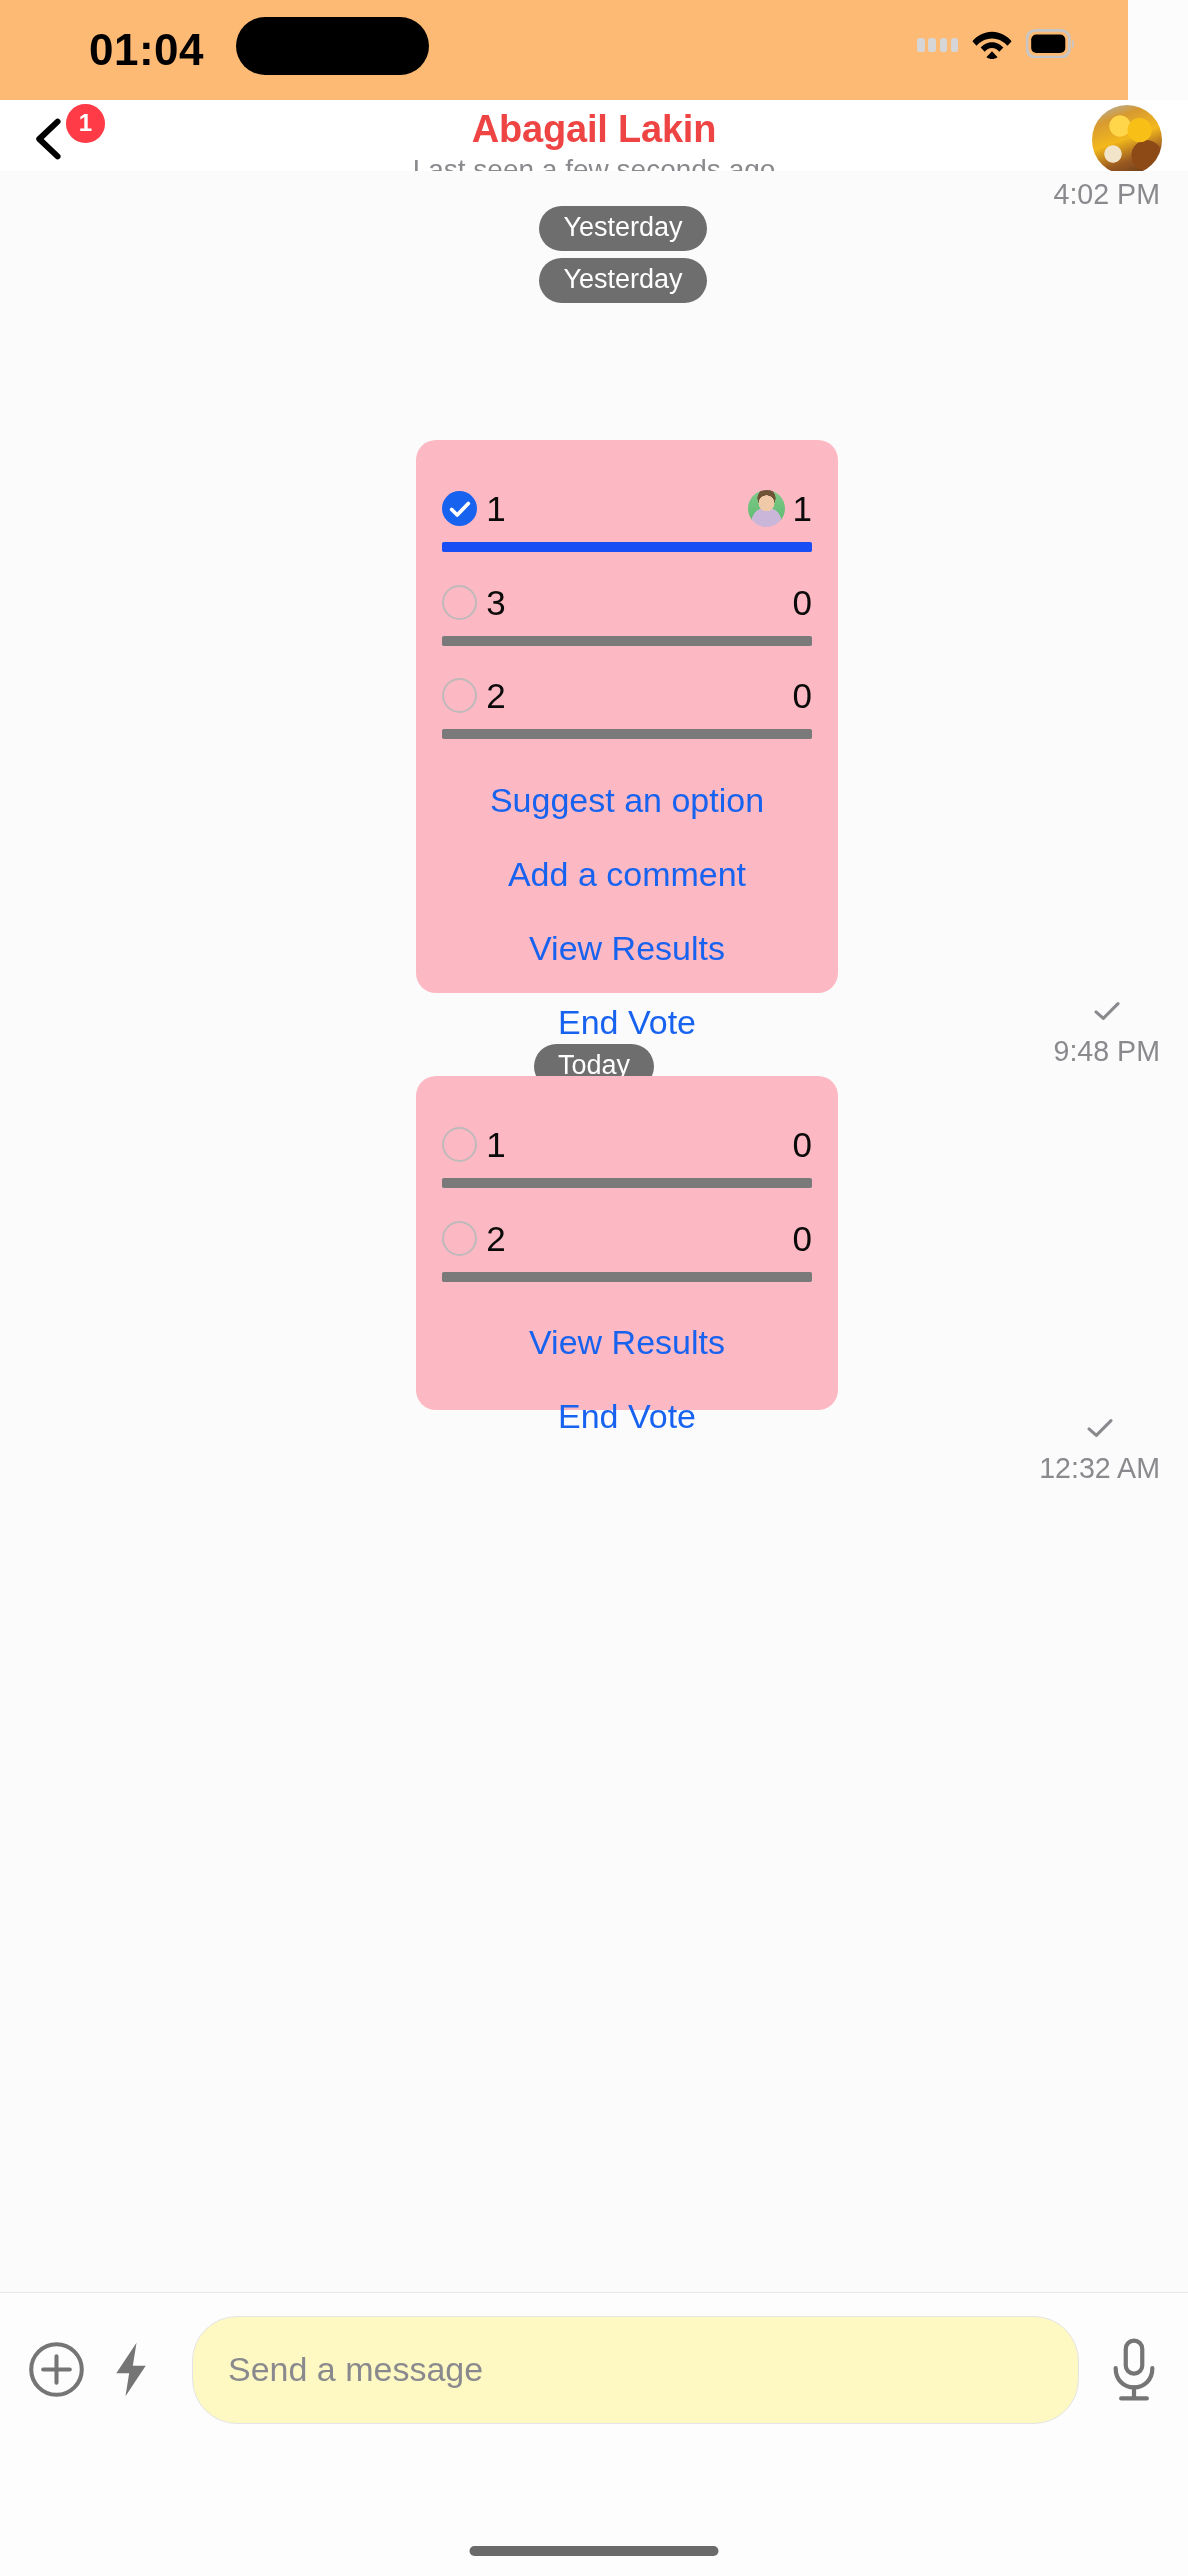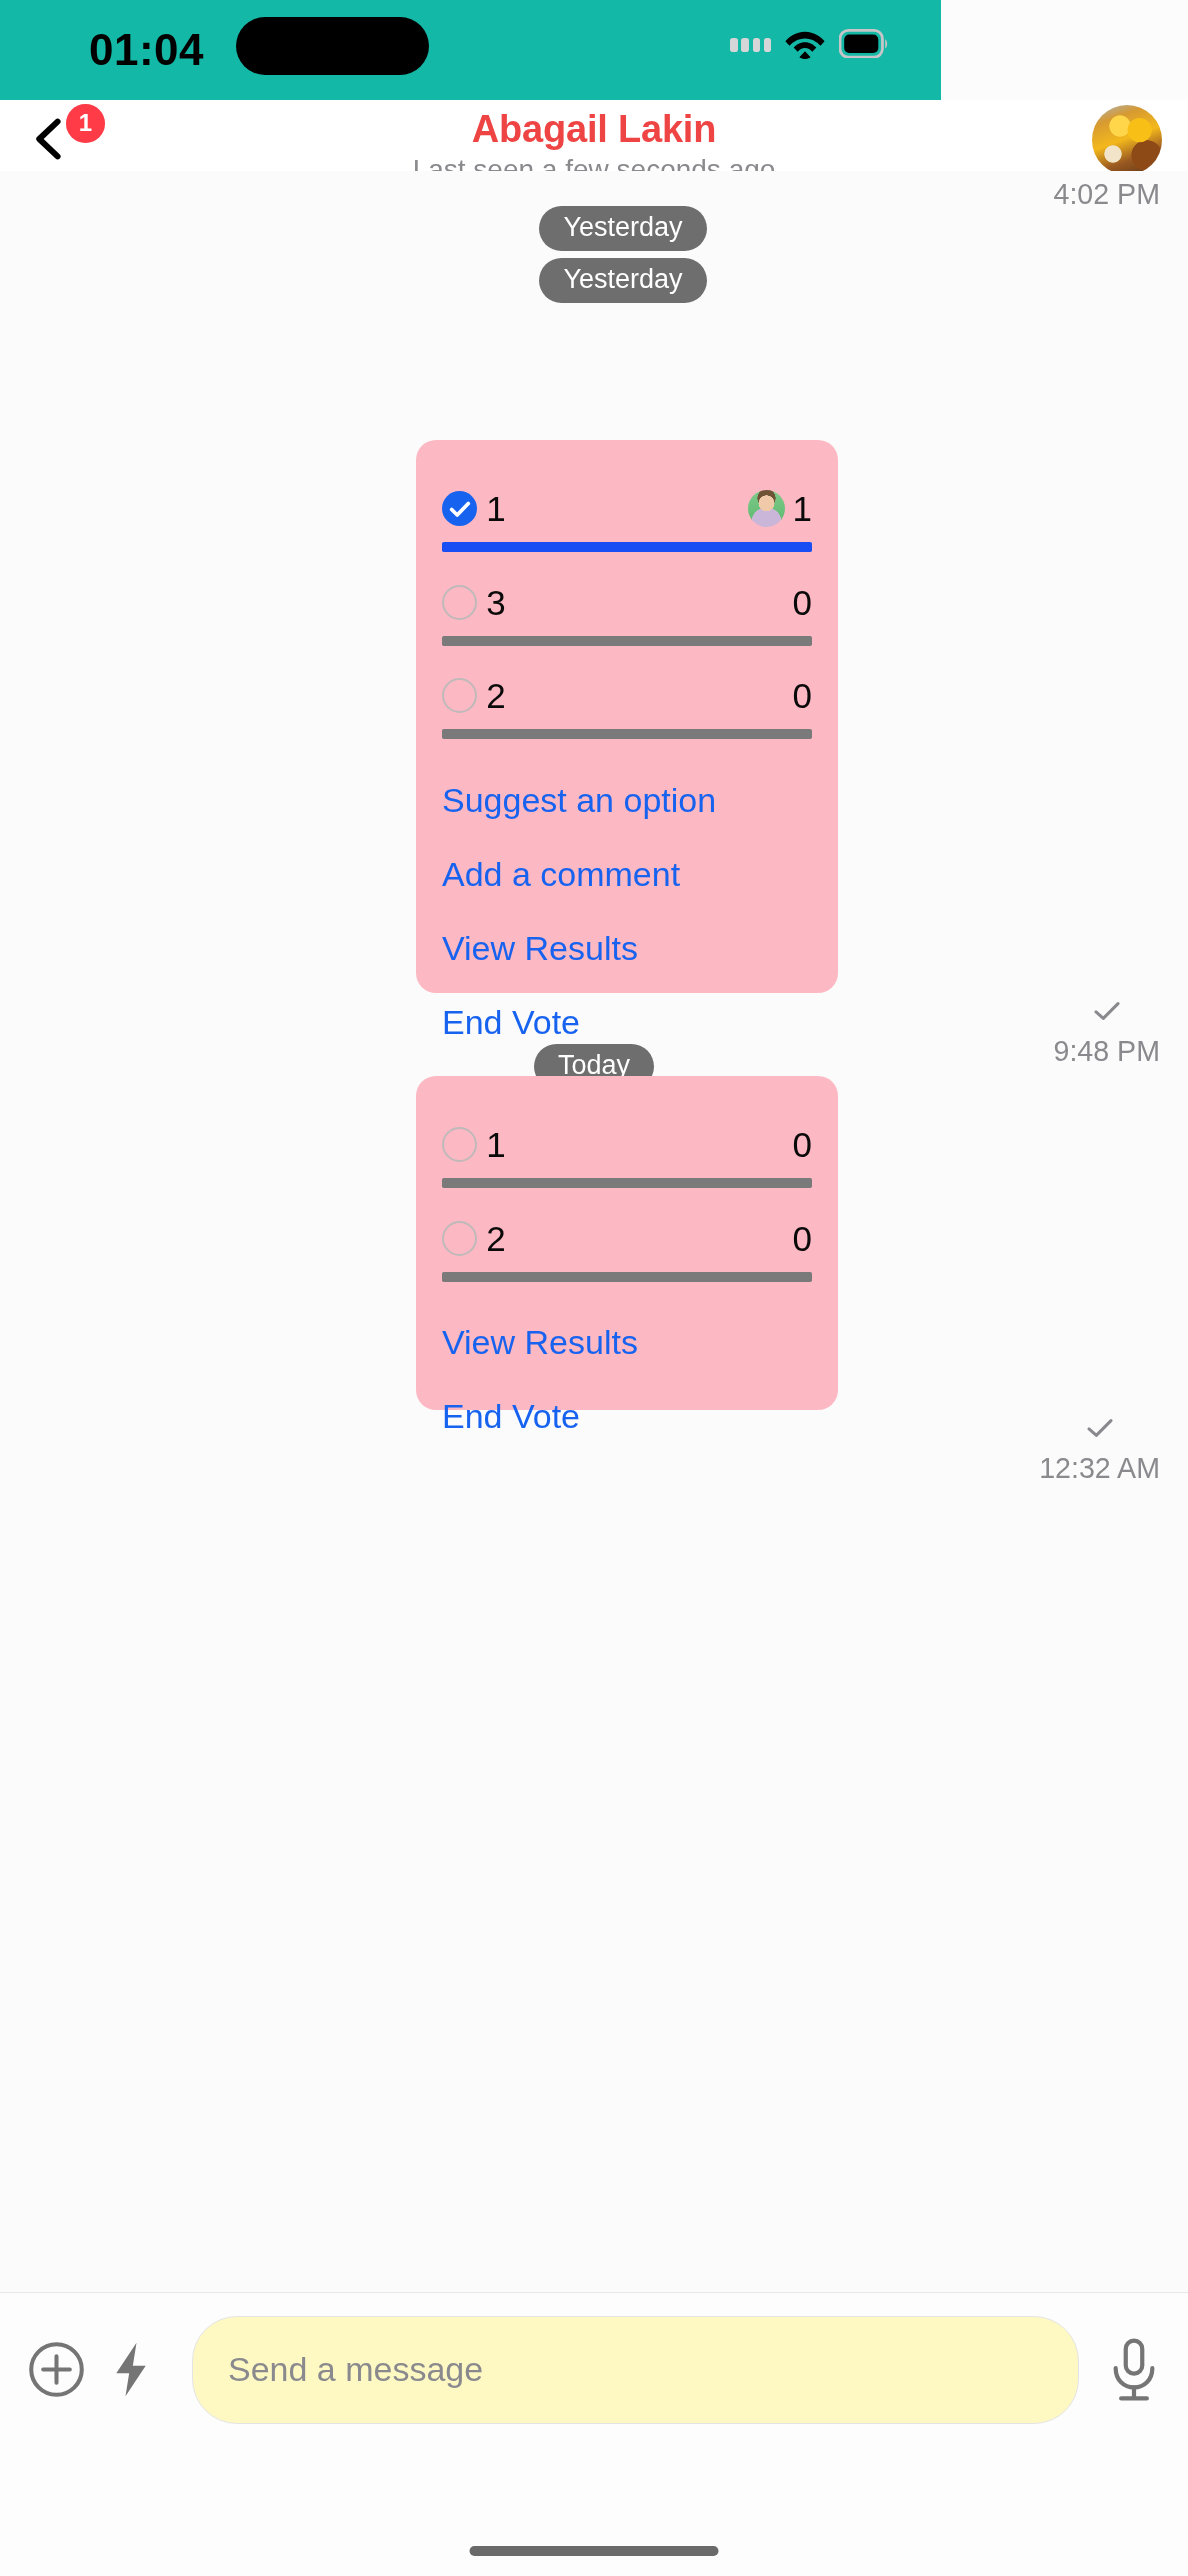--- a/index.html
+++ b/index.html
@@ -7,22 +7,22 @@
   html, body {
     width: 1188px; height: 2576px;
     font-family: "Liberation Sans", sans-serif;
     background: #ffffff;
     overflow: hidden;
   }
   .phone { position: relative; width: 1188px; height: 2576px; background: #fcfcfc; }
 
   
   .status-bar {
-    position: absolute; top: 0; left: 0; width: 941px; height: 100px;
-    background: #14b8a6;
+    position: absolute; top: 0; left: 0; width: 1128px; height: 100px;
+    background: #fdba74;
     padding-left: 29px;
   }
   .status-time {
     position: absolute; left: 89px; top: 25px;
     font-size: 44px; font-weight: 700; color: #000; letter-spacing: 0.5px;
   }
   .dynamic-island {
     position: absolute; left: 236px; top: 16.6px;
     width: 193px; height: 58px; background: #000; border-radius: 31px;
   }
@@ -134,21 +134,21 @@
       radial-gradient(circle at 50% 88%, #c9b6d8 0 40%, transparent 41%),
       radial-gradient(circle at 50% 22%, #6e5336 0 26%, transparent 27%),
       linear-gradient(180deg, #7fc98b 0%, #59b96c 100%);
   }
   .opt-count { font-size: 35px; color: #0a0a0a; line-height: 37px; }
   .bar { height: 10px; border-radius: 1.8px; background: #7a7a7a; width: 100%; }
   .bar.filled { background: #1a4ef5; }
 
   .poll-actions { padding: 0 26px; }
   .poll-link {
-    text-align: left; color: #1763f0;
+    text-align: center; color: #1763f0;
     font-size: 34px; line-height: 41px;
     padding: 11px 0 22px;
     cursor: pointer;
   }
 
   .receipt {
     position: absolute; right: 28px;
     display: flex; align-items: center; gap: 13px;
     font-size: 28.6px; color: #8a8a8e; flex-direction: column;
   }

